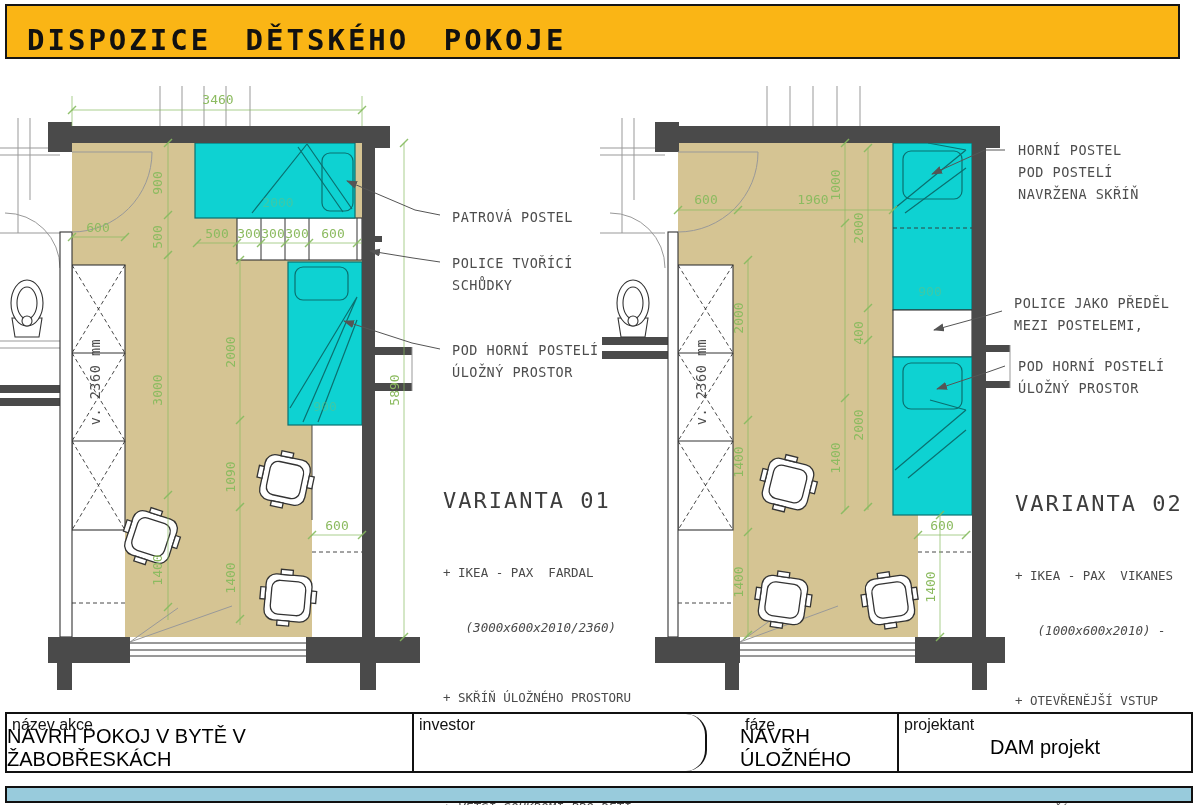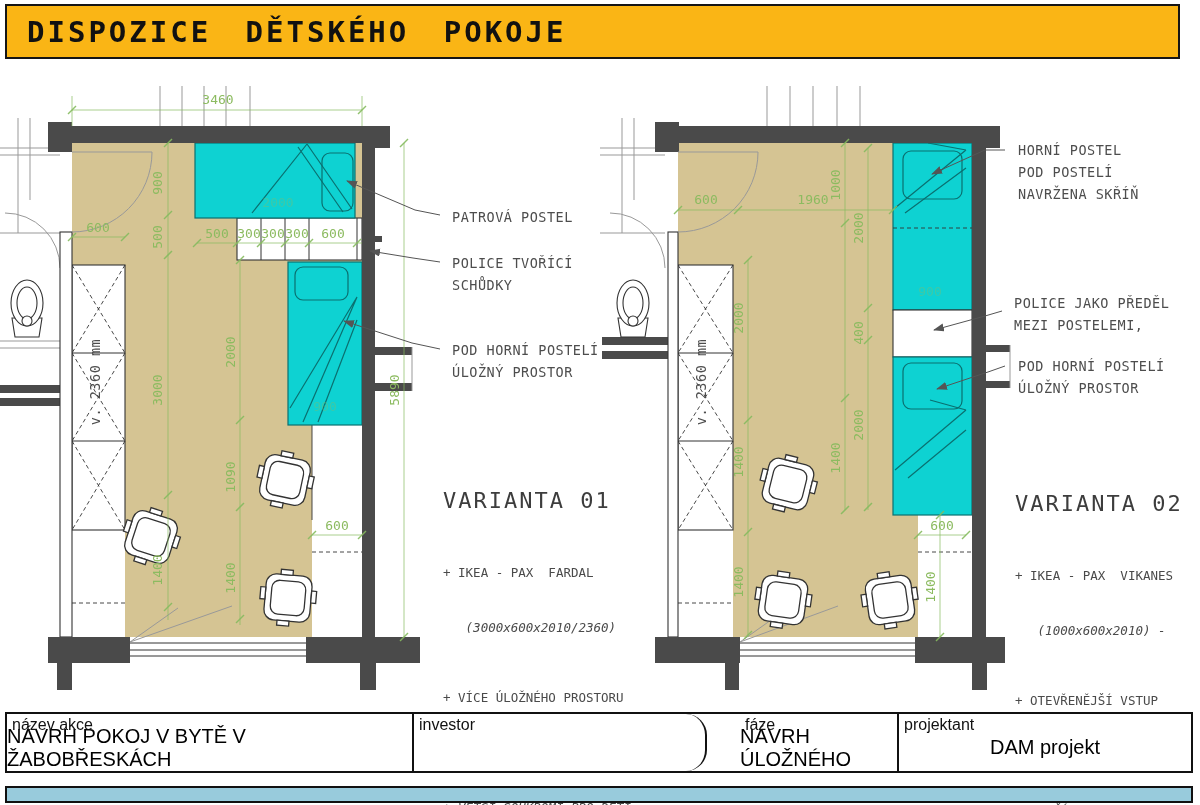--- a/index.html
+++ b/index.html
@@ -1,20 +1,20 @@
 <!DOCTYPE html>
 <html><head>
 <meta charset="utf-8">
 <style>
   html,body{margin:0;padding:0;}
   body{width:1200px;height:805px;position:relative;background:#ffffff;overflow:hidden;
        font-family:"DejaVu Sans Mono",monospace;}
   
   .header{position:absolute;left:5px;top:4px;width:1175px;height:55px;background:#FAB515;
-          border:2px solid #151515;box-sizing:border-box;display:flex;align-items:center;
+          border:2px solid #151515;box-sizing:border-box;display:flex;align-items:flex-end;
           padding-left:20px;}
   .header .htitle{font-size:29px;font-weight:bold;letter-spacing:3px;word-spacing:14px;
           color:#111;font-family:"DejaVu Sans Mono",monospace;}
   
   svg{position:absolute;left:0;top:0;}
   .wall{fill:#4A4A4A;stroke:none;}
   .thin{stroke:#999;stroke-width:1;fill:none;}
   .tan{fill:#D5C493;stroke:none;}
   .white{fill:#fff;}
   .outl{fill:#fff;stroke:#333;stroke-width:1.1;}
@@ -369,21 +369,21 @@
 </svg>
 
 <div class="header">
   <span class="htitle">DISPOZICE DĚTSKÉHO POKOJE</span>
 </div>
 
 <div class="variant" id="variant1">
   <div class="vtitle">VARIANTA 01</div>
   <div class="vline">+ IKEA - PAX  FARDAL</div>
   <div class="vline gap">   (3000x600x2010/2360)</div>
-  <div class="vline">+ VÍCE ÚLOŽNÉHO PROSTORU</div>
+  <div class="vline">+ SKŘÍŇ ÚLOŽNÉHO PROSTORU</div>
   <div class="vline">+ POLICE TVOŘÍCÍ SCHŮDKY</div>
   <div class="vline gap">+ VĚTŠÍ SOUKROMÍ PRO DĚTI</div>
   
   
   
 </div>
 <div class="variant" id="variant2">
   <div class="vtitle">VARIANTA 02</div>
   <div class="vline">+ IKEA - PAX  VIKANES</div>
   <div class="vline gap">   (1000x600x2010) -</div>

